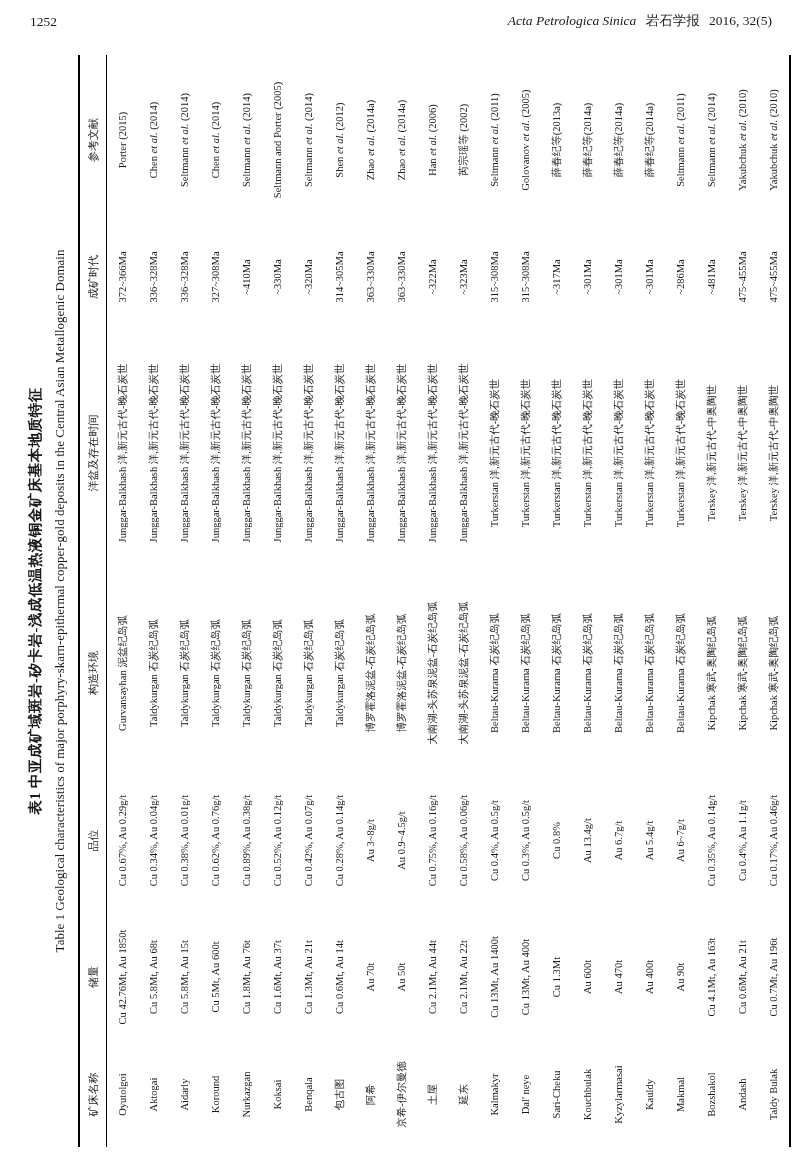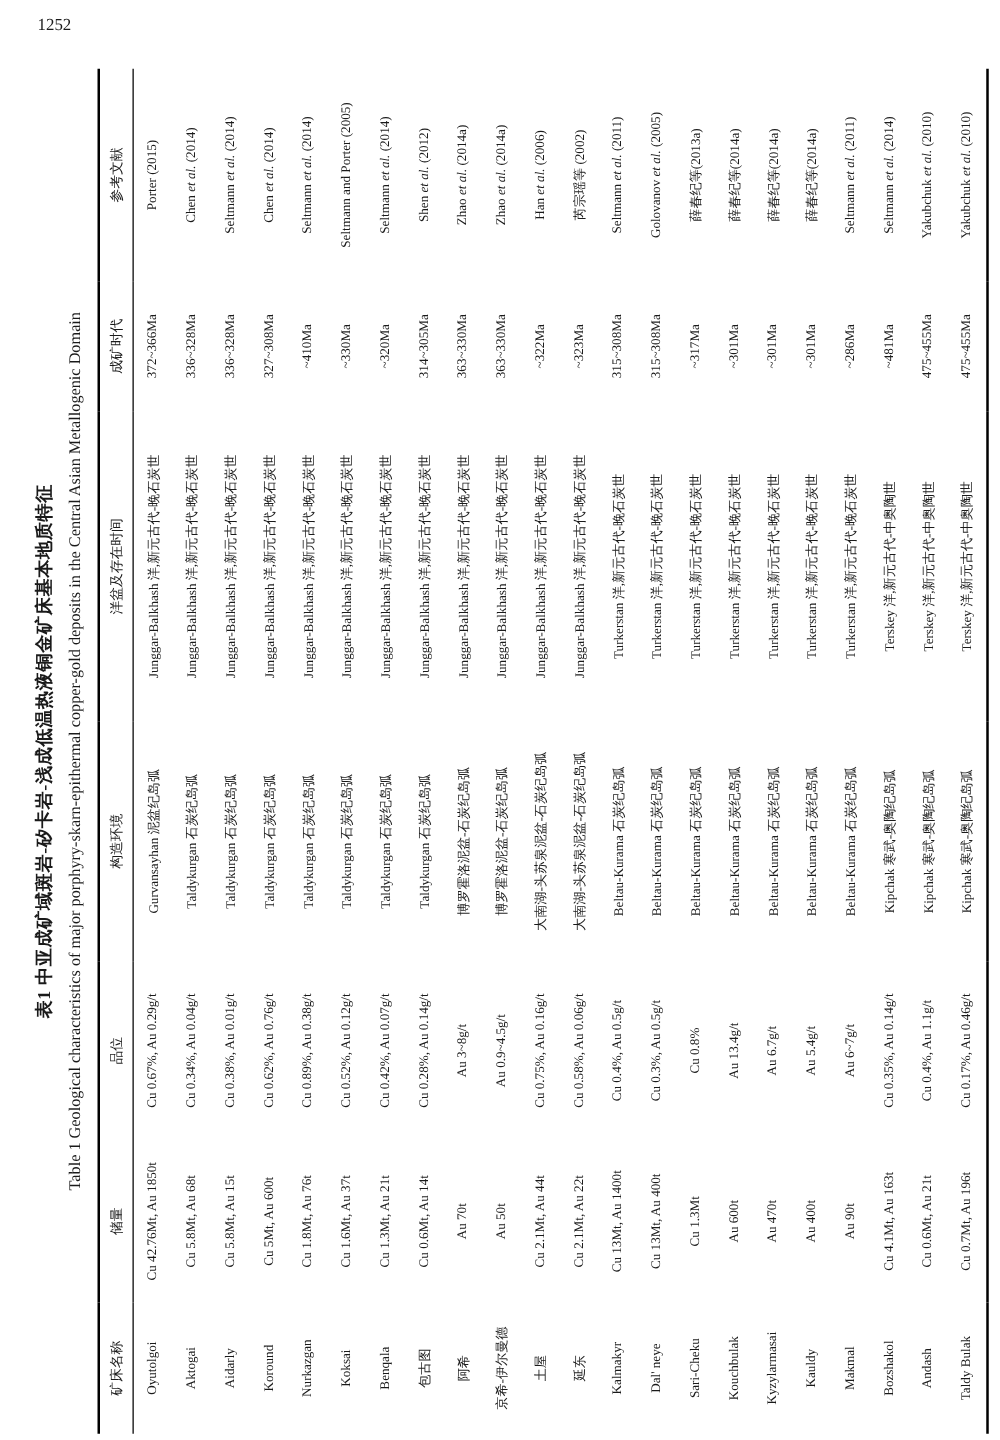--- a/index.html
+++ b/index.html
@@ -57,20 +57,25 @@
   col.c-setting { width: 192px; }
   col.c-ocean   { width: 248px; }
   col.c-age     { width: 104px; }
   col.c-ref     { width: 170px; }
 </style>
 </head>
 <body>
 
 <div class="page-head">
   <span>1252</span>
+  <span class="journal-ref">
+    <span class="jt-en">Acta Petrologica Sinica</span>
+    <span>岩石学报</span>
+    <span>2016, 32(5)</span>
+  </span>
 </div>
 
 <div class="rotated-block">
   <div class="tbl-title-zh">表1  中亚成矿域斑岩-矽卡岩-浅成低温热液铜金矿床基本地质特征</div>
   <div class="tbl-title-en">Table 1  Geological characteristics of major porphyry-skarn-epithermal copper-gold deposits in the Central Asian Metallogenic Domain</div>
   <table class="geo">
     <colgroup>
       <col class="c-name">
         <col class="c-reserve">
         <col class="c-grade">

